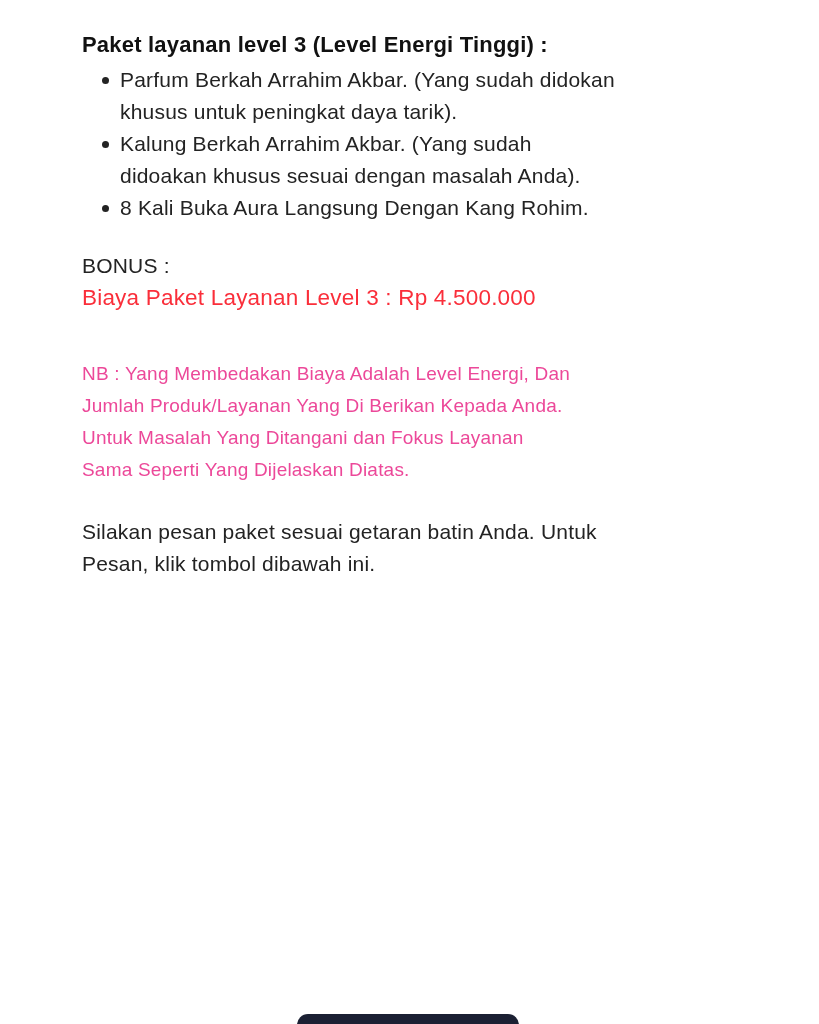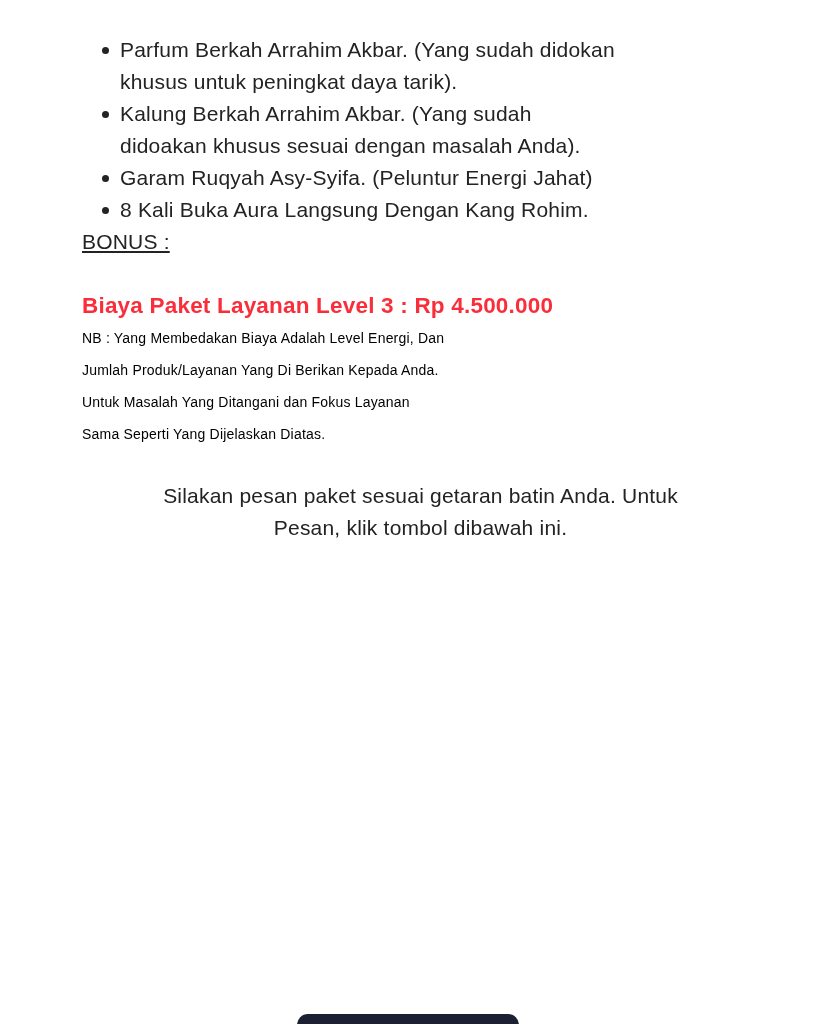--- a/index.html
+++ b/index.html
@@ -39,75 +39,74 @@
   ul.item-list li::before {
     content: "";
     position: absolute;
     left: -18px;
     top: 12.5px;
     width: 7px; height: 7px;
     border-radius: 50%;
     background: #232323;
   }
   .bonus-heading {
+    margin-top: 26px;
     font-size: 21px;
     line-height: 32px;
     color: #232323;
     letter-spacing: 0.2px;
-    text-decoration: underline;
   }
   ul.bonus-list { margin-top: 0; }
   .price-heading {
-    margin-top: 32px;
     font-size: 22.5px;
-    font-weight: 700;
+    font-weight: 400;
     line-height: 32px;
     color: #fa2e3a;
     letter-spacing: 0.2px;
   }
   .note-paragraph {
-    font-size: 14px;
+    margin-top: 44px;
+    font-size: 19px;
     line-height: 32px;
-    color: #000000;
+    color: #ec4899;
     letter-spacing: 0.2px;
     white-space: pre-line;
   }
   .cta-paragraph {
     margin-top: 30px;
     font-size: 21px;
     line-height: 32px;
     color: #232323;
     letter-spacing: 0.2px;
     white-space: pre-line;
-    text-align: center;
   }
   .order-button {
     position: absolute;
     left: 297px;
     bottom: -12px;
     width: 222px;
     height: 22px;
     background: #1b2033;
     border: none;
     border-radius: 11px;
     cursor: pointer;
   }
 </style>
 </head>
 <body>
 
 <div class="page">
 
+  <h1 class="pkg-heading">Paket layanan level 3 (Level Energi Tinggi) :</h1>
 
   <ul class="item-list">
     <li>Parfum Berkah Arrahim Akbar. (Yang sudah didokan
 khusus untuk peningkat daya tarik).</li>
     <li>Kalung Berkah Arrahim Akbar. (Yang sudah
 didoakan khusus sesuai dengan masalah Anda).</li>
-    <li>Garam Ruqyah Asy-Syifa. (Peluntur Energi Jahat)</li>
     <li>8 Kali Buka Aura Langsung Dengan Kang Rohim.</li>
   </ul>
 
   <div class="bonus-heading">BONUS :</div>
 
 
   <div class="price-heading">Biaya Paket Layanan Level 3 : Rp 4.500.000</div>
 
   <p class="note-paragraph">NB : Yang Membedakan Biaya Adalah Level Energi, Dan
 Jumlah Produk/Layanan Yang Di Berikan Kepada Anda.

